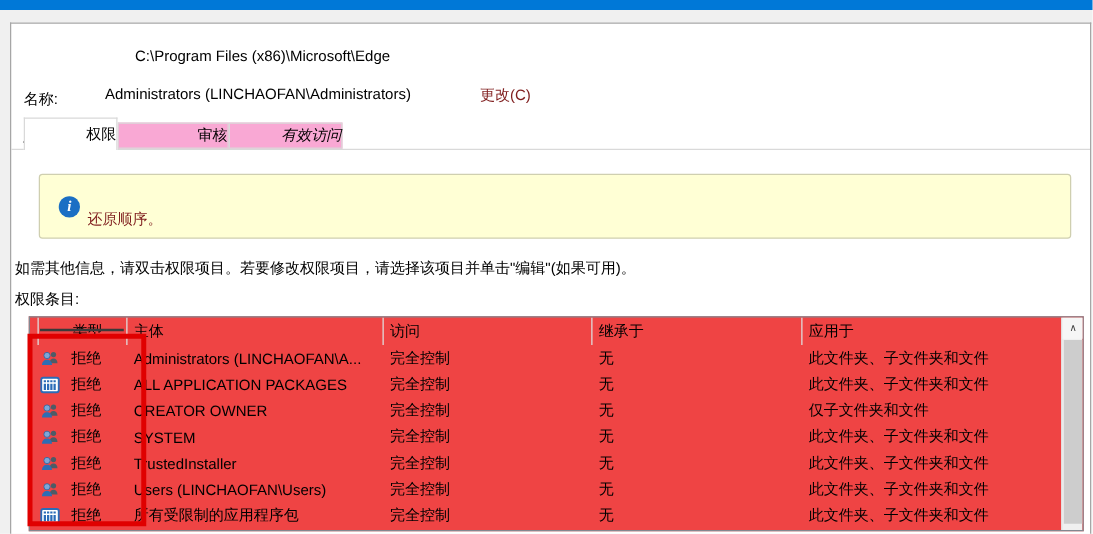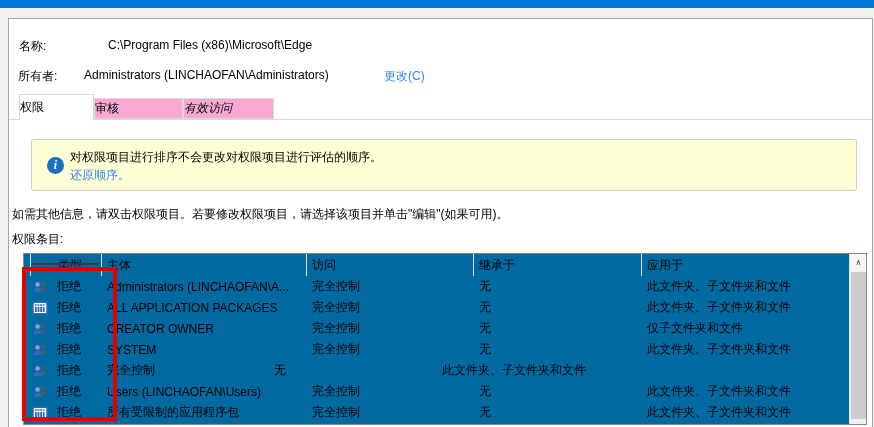--- a/index.html
+++ b/index.html
@@ -8,30 +8,30 @@
     position:relative; background:#f0f0f0; overflow:hidden;
     font-family:"Liberation Sans","DejaVu Sans",sans-serif;
     font-size:12px; color:#000;
   }
   .titlebar { position:absolute; left:0; top:0; width:874px; height:8px; background:#0078d7; }
   .panel {
     position:absolute; left:8px; top:18px; width:865px; height:409px;
     background:#fff; border:1px solid #a6a6a6; border-bottom:none;
   }
   
-  .field-label { position:absolute; white-space:nowrap; }
+  .field-label { position:absolute; white-space:nowrap;margin-top:33px; }
   .lbl-name   { left:10px; top:19px; }
   .lbl-owner  { left:9px;  top:49px; }
   .val-name   { position:absolute; left:75px; top:19px; white-space:nowrap;margin-left:24px; }
   .val-owner  { position:absolute; left:75px; top:49px; white-space:nowrap; }
-  .link { color:#3b82f6; cursor:pointer; text-decoration:none; }
+  .link { color:#7f1d1d; cursor:pointer; text-decoration:none; }
   .change-link { position:absolute; left:375px; top:49px; white-space:nowrap; }
   
   .tabline { position:absolute; left:0; top:100px; width:100%; height:1px; background:#d9d9d9; }
-  .tab { position:absolute; display:flex; align-items:center; justify-content:flex-start;
+  .tab { position:absolute; display:flex; align-items:center; justify-content:flex-end;
          border:1px solid #d9d9d9; cursor:default; white-space:nowrap; }
   .tab.active { left:10px; top:75px; width:75px; height:26px; background:#fff; border-bottom:none; z-index:2; }
   .tab.inactive { top:79px; height:21px; background:#f9a8d4; }
   .tab.t2 { left:85px; width:89px; }
   .tab.t3 { left:174px; width:91px;font-style:italic; }
   
   .banner {
     position:absolute; left:22px; top:120px; width:826px; height:52px;
     background:#ffffd5; border:1px solid #cfcfb0; border-radius:3px;
   }
@@ -42,21 +42,21 @@
     font-family:"Liberation Serif","DejaVu Serif",serif; font-style:italic;
   }
   .banner-text { position:absolute; left:38px; top:9px; white-space:nowrap; }
   .banner-link { position:absolute; left:38px; top:27px; white-space:nowrap; }
   
   .instruction { position:absolute; left:3px; top:187px; white-space:nowrap; }
   .entries-label { position:absolute; left:3px; top:212px; white-space:nowrap; }
   
   .acl-table {
     position:absolute; left:14px; top:234px; width:844px; height:172px;
-    background:#0369a1; border:1px solid #828790; overflow:hidden;
+    background:#ef4444; border:1px solid #828790; overflow:hidden;
   }
   .thead { display:flex; height:22px; align-items:center; white-space:nowrap; }
   .thead > div { height:100%; display:flex; align-items:center; overflow:hidden; }
   .h-blank { width:6px; }
   .h-type { width:72px; padding-left:27px; border-left:1px solid #e0e0e0; border-right:1px solid #e0e0e0; }
   .h-principal { width:205px; padding-left:5px; border-right:1px solid #e0e0e0; }
   .h-access { width:167px; padding-left:5px; border-right:1px solid #e0e0e0; }
   .h-inherited { width:168px; padding-left:5px; border-right:1px solid #e0e0e0; }
   .h-applies { flex:1; padding-left:5px; }
   .header-strike { position:absolute; left:8px; top:9px; width:67px; height:2px; background:#3a3a3a; z-index:2; }
@@ -99,21 +99,20 @@
   </div>
   <div class="tab inactive t2">
     <span>审核</span>
   </div>
   <div class="tab inactive t3">
     <span>有效访问</span>
   </div>
 
   <div class="banner">
     <div class="info-ic">i</div>
-    <div class="banner-text">对权限项目进行排序不会更改对权限项目进行评估的顺序。</div>
     <a class="link banner-link">还原顺序。</a>
   </div>
 
   <div class="instruction">如需其他信息，请双击权限项目。若要修改权限项目，请选择该项目并单击"编辑"(如果可用)。</div>
   <div class="entries-label">权限条目:</div>
 
   <div class="acl-table">
     <div class="header-strike"></div>
     <div class="thead">
       <div class="h-blank"></div>
@@ -198,20 +197,21 @@
           <div class="c-blank"></div>
           <div class="c-icon">
             <svg width="16" height="16" viewBox="0 0 16 16">
               <circle cx="10.8" cy="4.6" r="2.1" fill="#4e5b66"></circle>
               <path d="M7.6 11.5c0-2.3 1.4-3.7 3.2-3.7s3.2 1.4 3.2 3.7z" fill="#4e5b66"></path>
               <circle cx="5.6" cy="5.4" r="2.5" fill="#7da7d8" stroke="#34689f" stroke-width="0.7"></circle>
               <path d="M1.6 13c0-2.6 1.7-4.2 4-4.2s4 1.6 4 4.2z" fill="#2e6db4"></path>
             </svg>
           </div>
           <div class="c-type">拒绝</div>
+          <div class="c-principal">TrustedInstaller</div>
           <div class="c-access">完全控制</div>
           <div class="c-inherited">无</div>
           <div class="c-applies">此文件夹、子文件夹和文件</div>
         </div>
         <div class="trow">
           <div class="c-blank"></div>
           <div class="c-icon">
             <svg width="16" height="16" viewBox="0 0 16 16">
               <circle cx="10.8" cy="4.6" r="2.1" fill="#4e5b66"></circle>
               <path d="M7.6 11.5c0-2.3 1.4-3.7 3.2-3.7s3.2 1.4 3.2 3.7z" fill="#4e5b66"></path>

